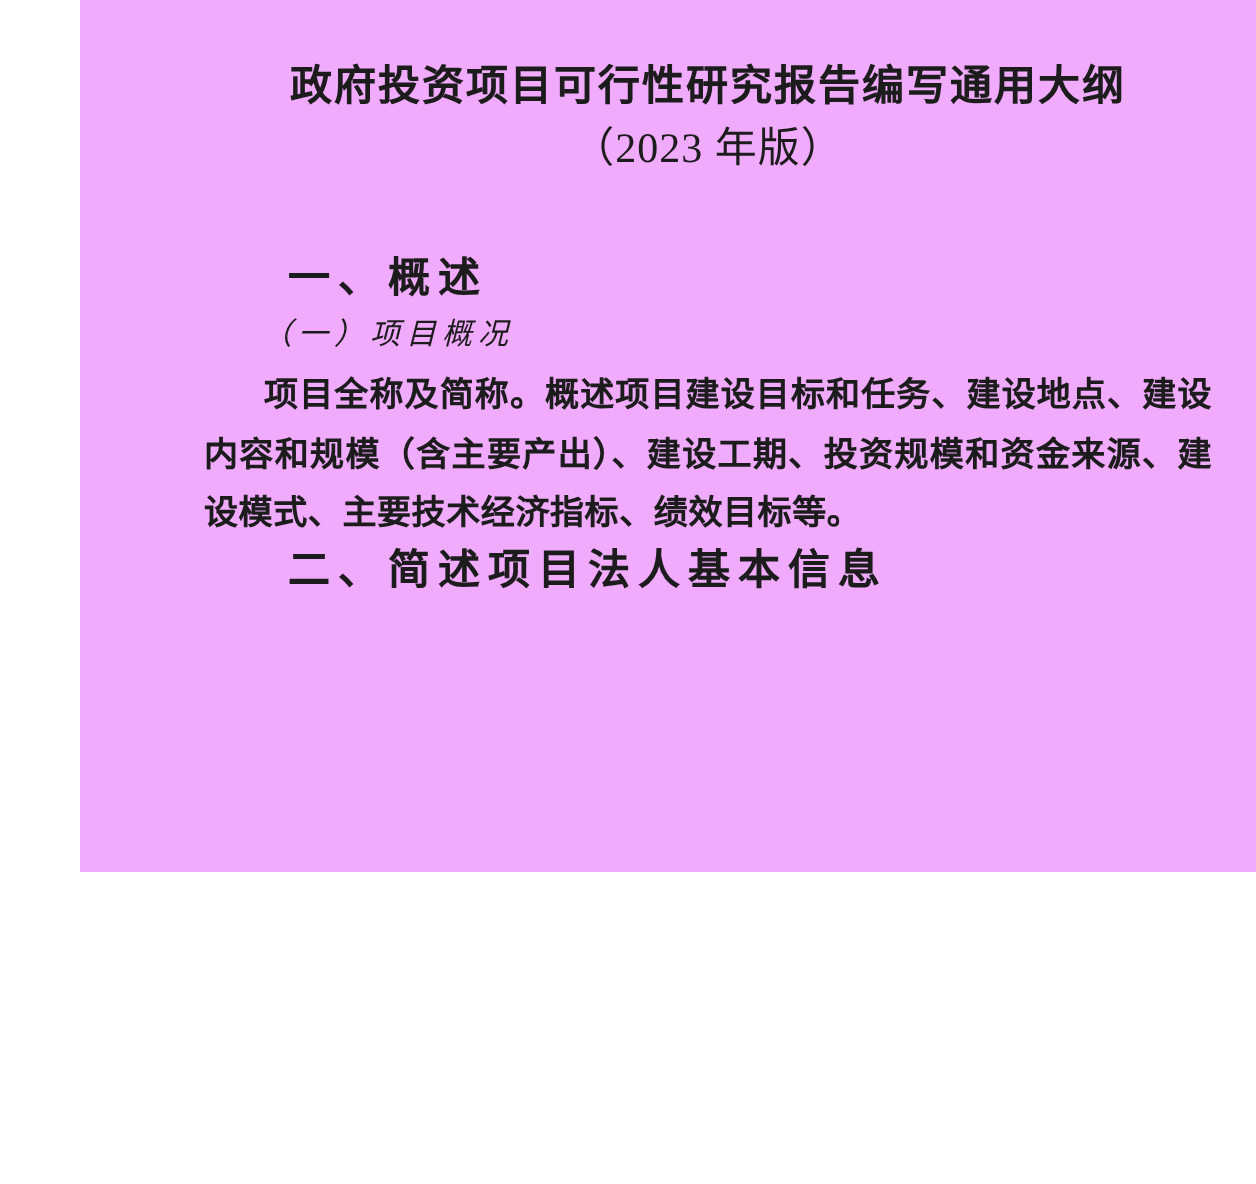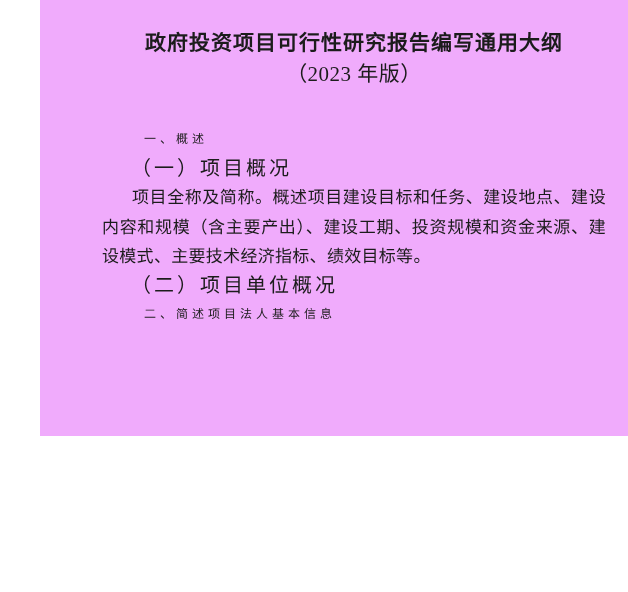--- a/index.html
+++ b/index.html
@@ -38,46 +38,47 @@
   .content {
     margin: 40px auto 0 auto;
     width: 504px;
   }
   .content > div {
     margin: 0;
     line-height: 29.2px;
   }
   .h1 {
     font-family: "Liberation Sans", "DejaVu Sans", sans-serif;
-    font-weight: 400;
-    font-size: 12px;
+    font-weight: 700;
+    font-size: 21px;
     letter-spacing: 4px;
     padding-left: 42px;
   }
   .h2 {
     font-family: "Liberation Serif", "DejaVu Serif", serif;
-    font-size: 20px;
+    font-style: italic;
+    font-size: 15px;
     letter-spacing: 3px;
     padding-left: 29px;
   }
   .p {
     font-family: "Liberation Serif", "DejaVu Serif", serif;
     font-size: 17px;
     letter-spacing: 0.3px;
     text-indent: 30px;
     text-align: justify;
     text-justify: inter-character;
+    font-weight: bold;
   }
 </style>
 </head>
 <body>
 
 <div class="page">
   <div class="title">政府投资项目可行性研究报告编写通用大纲</div>
   <div class="subtitle">（2023 年版）</div>
   <div class="content">
       <div class="h1">一、概述</div>
       <div class="h2">（一）项目概况</div>
       <div class="p">项目全称及简称。概述项目建设目标和任务、建设地点、建设内容和规模（含主要产出）、建设工期、投资规模和资金来源、建设模式、主要技术经济指标、绩效目标等。</div>
-      <div class="h2">（二）项目单位概况</div>
       <div class="h1">二、简述项目法人基本信息</div>
     </div>
 </div>
 
 </body></html>

